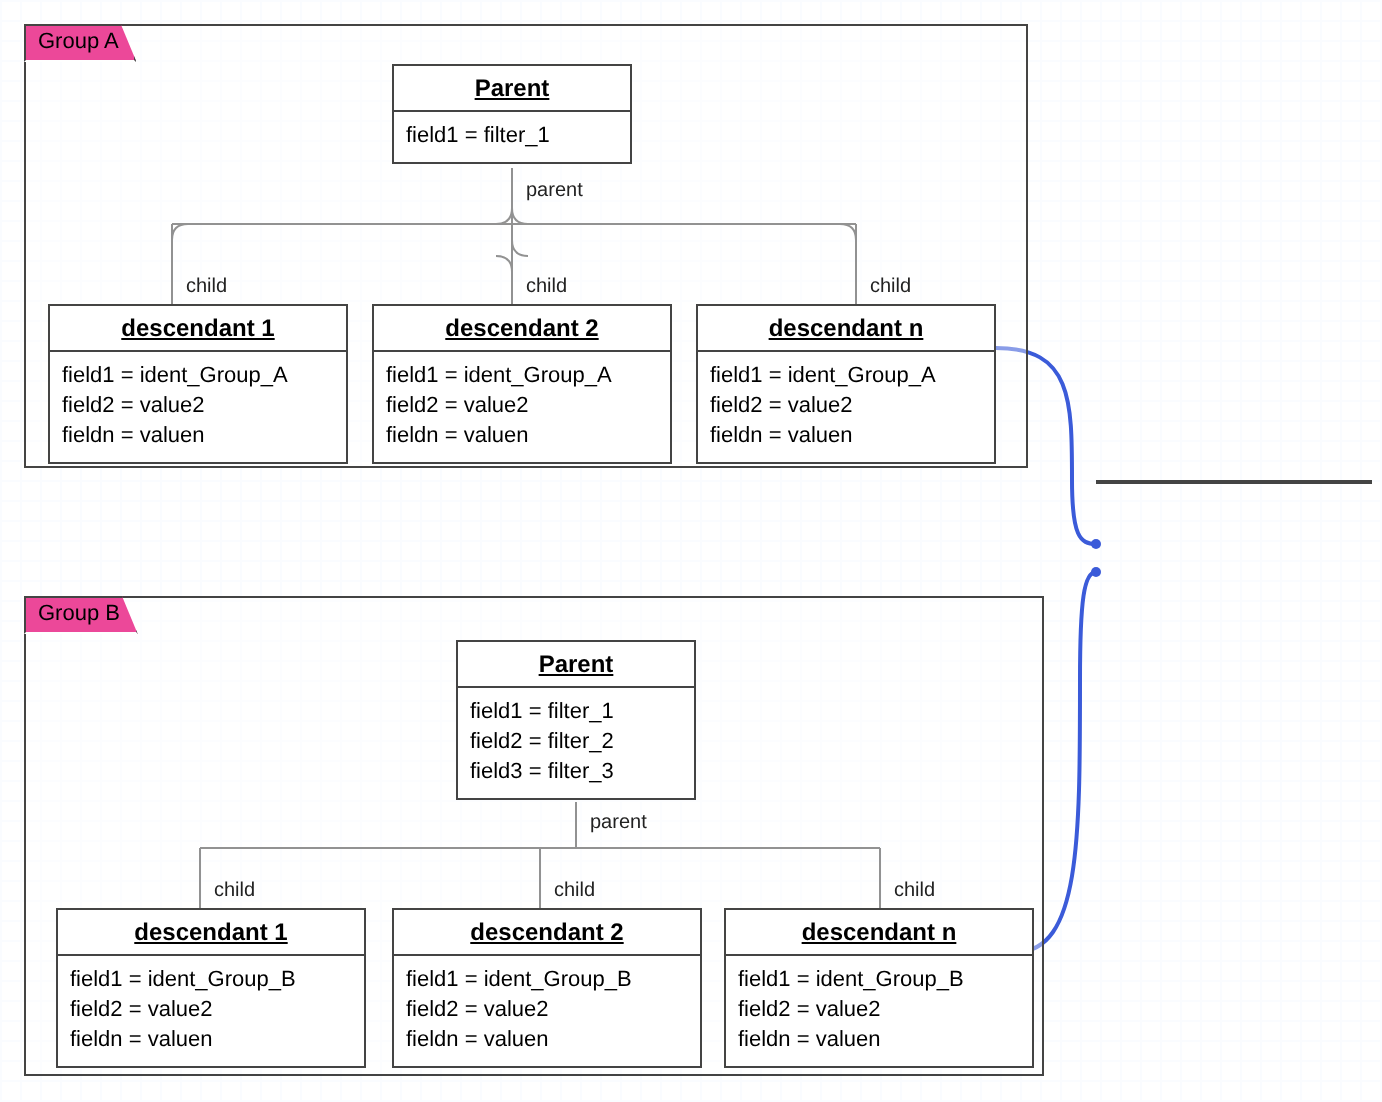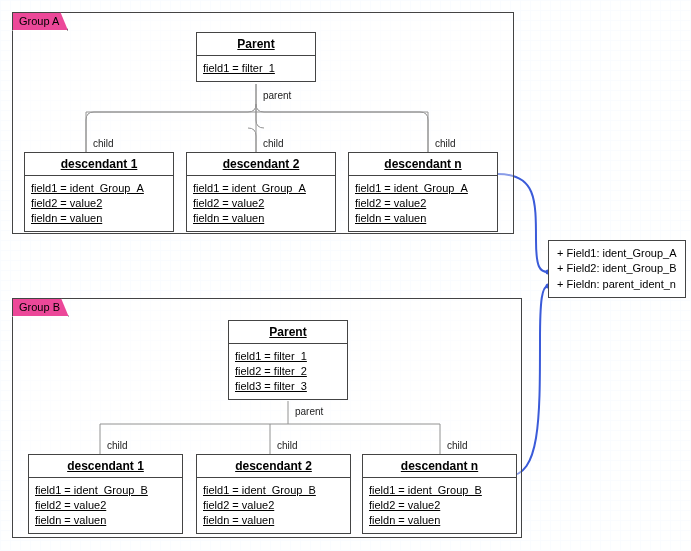--- a/index.html
+++ b/index.html
@@ -46,21 +46,20 @@
     border-bottom: 1px solid #444;
     font-weight: bold;
     text-decoration: underline;
     font-size: 12px;
   }
   .node-body {
     padding: 5px 6px;
     font-size: 11px;
     line-height: 1.35;
     white-space: pre;
-    text-decoration: underline;
   }
   .solr-box {
     position: absolute;
     border: 1px solid #444;
     background: #fff;
     font-size: 11px;
   }
   .solr-head {
     border-bottom: 1px solid #444;
     padding: 5px 22px 5px 8px;
@@ -173,16 +172,13 @@
 fieldn = valuen</div>
 </div>
 <div class="node" style="left:362px; top:454px; width:155px;">
   <div class="node-head">descendant n</div>
   <div class="node-body">field1 = ident_Group_B
 field2 = value2
 fieldn = valuen</div>
 </div>
 
 <div class="solr-box" style="left:548px; top:240px; width:138px;">
-  <div class="solr-body" style="white-space:pre;">+ Field1: ident_Group_A
-+ Field2: ident_Group_B
-+ Fieldn: parent_ident_n</div>
 </div>
 
 </body></html>

